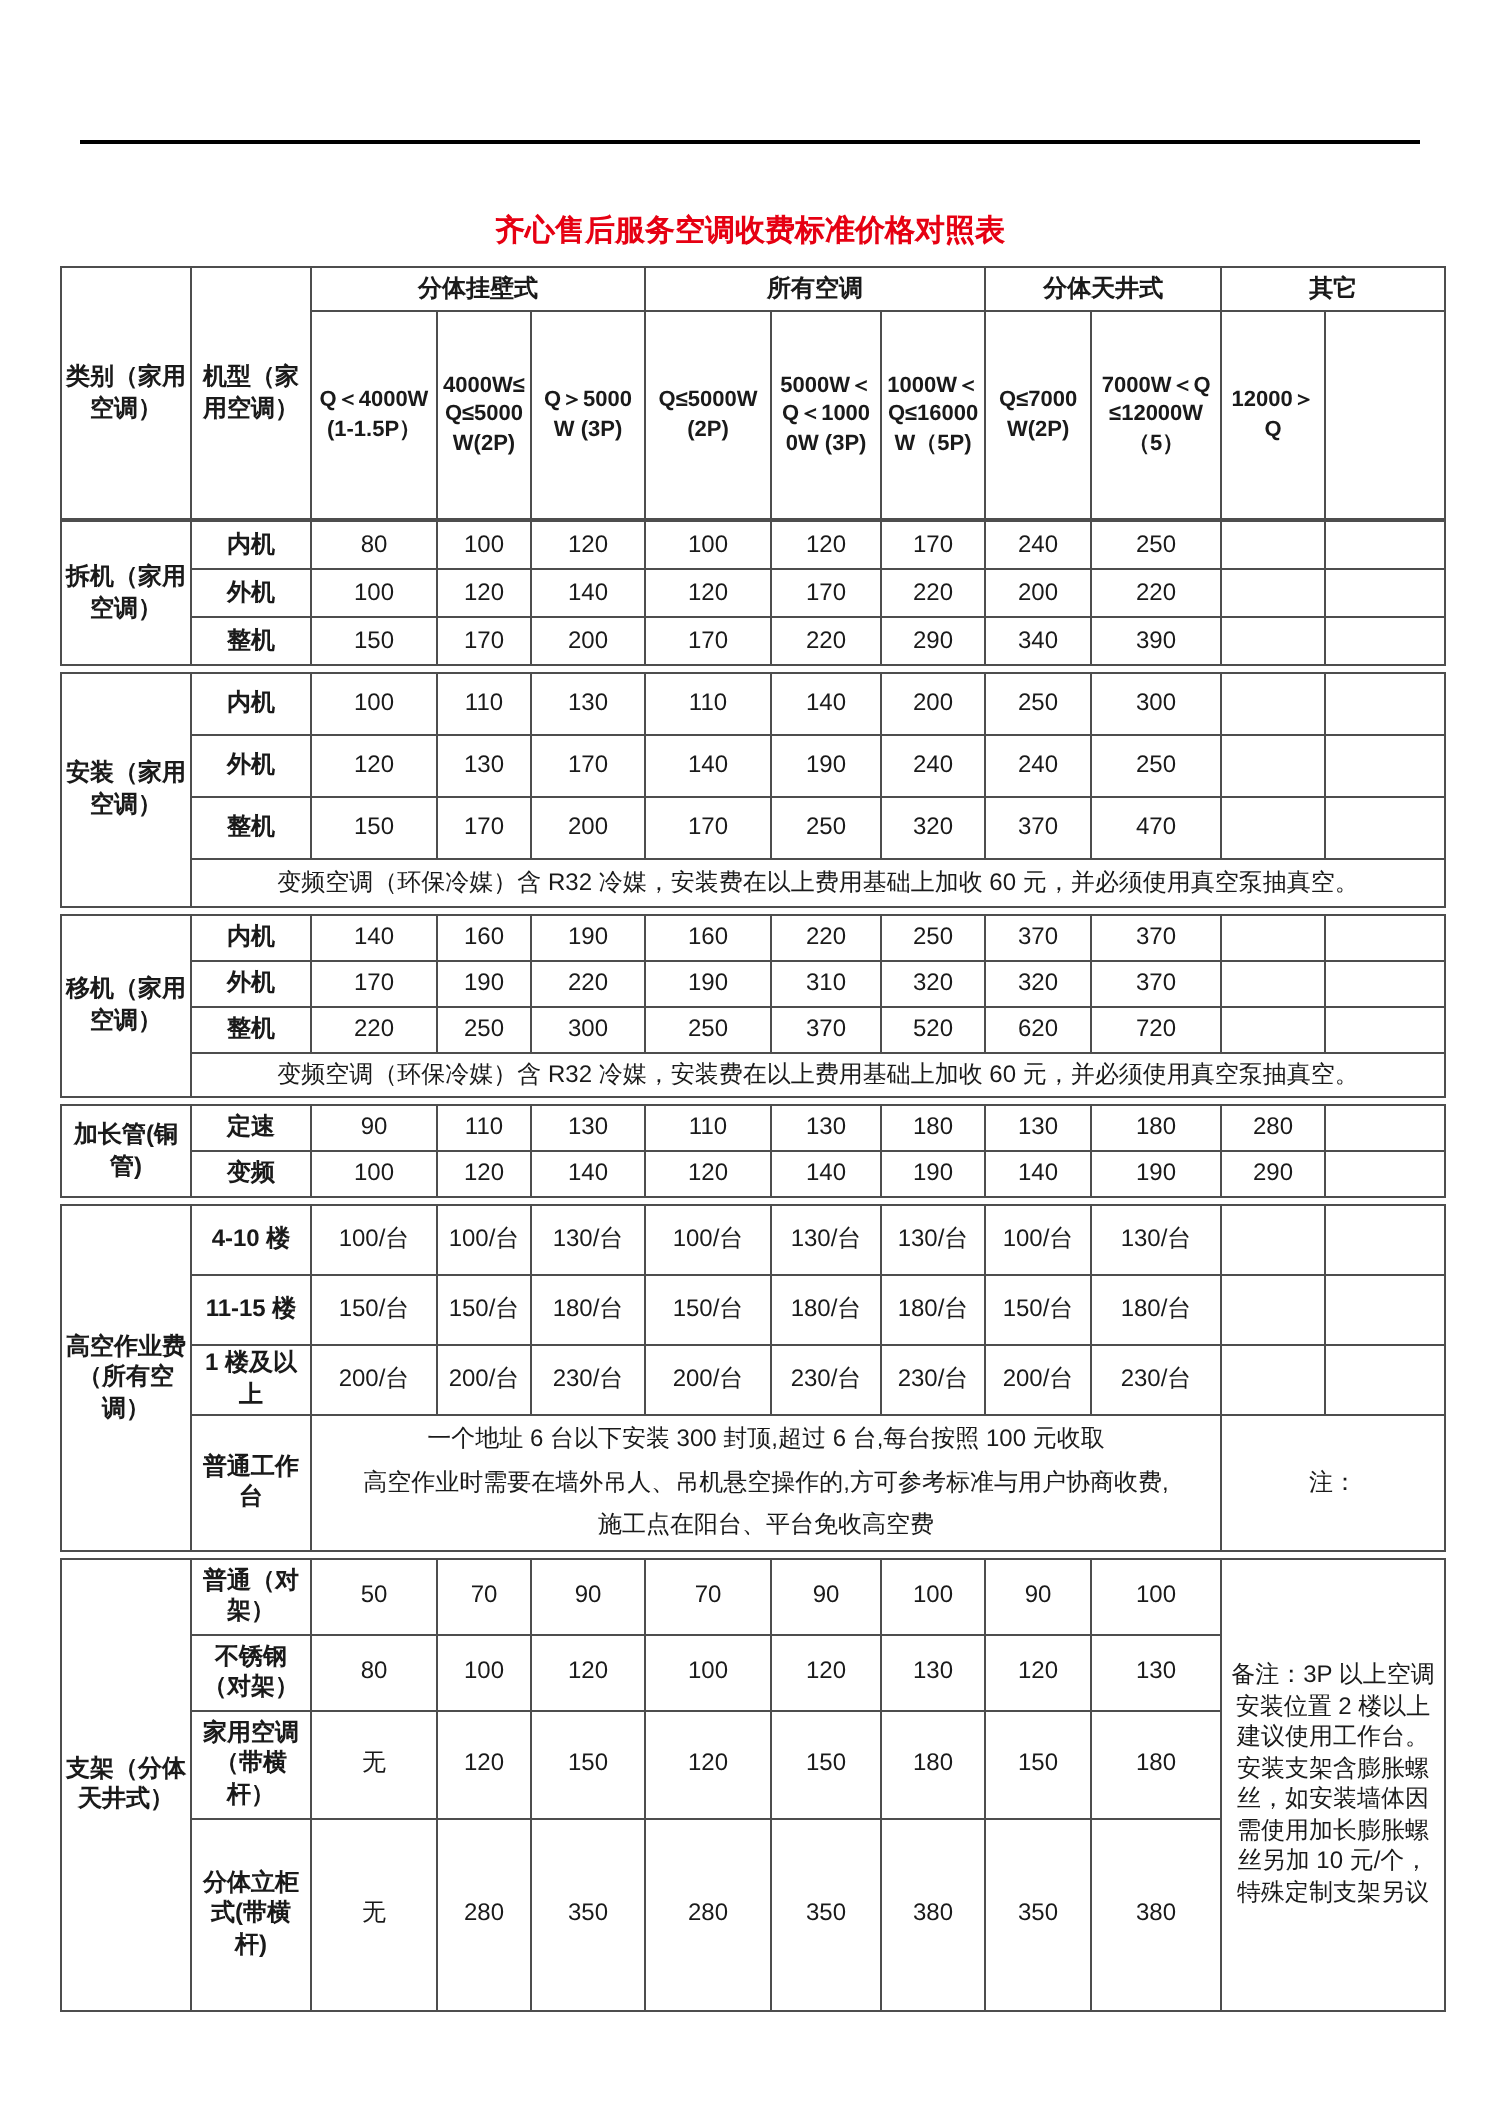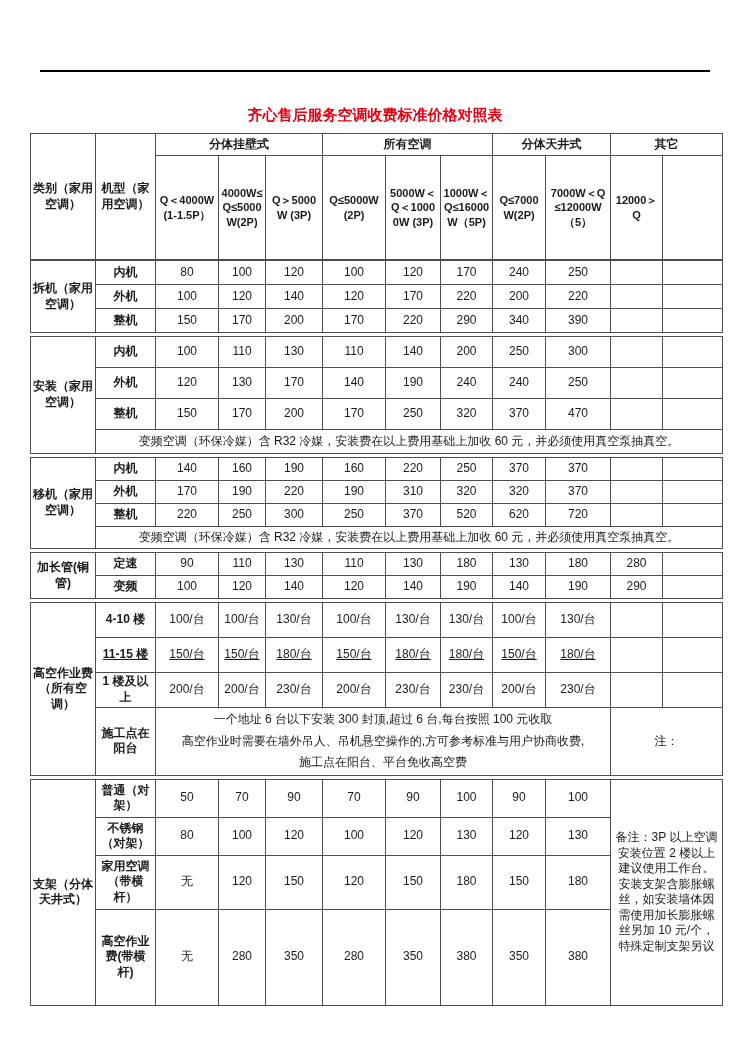--- a/index.html
+++ b/index.html
@@ -328,21 +328,21 @@
             <td class="val">100/台</td>
             <td class="val">130/台</td>
             <td class="val">100/台</td>
             <td class="val">130/台</td>
             <td class="val">130/台</td>
             <td class="val">100/台</td>
             <td class="val">130/台</td>
             <td class="val"></td>
             <td class="val"></td>
           </tr>
-          <tr style="height: 35px; text-decoration: underline;">
+          <tr style="height: 35px;">
             <td class="model">11-15 楼</td>
             <td class="val">150/台</td>
             <td class="val">150/台</td>
             <td class="val">180/台</td>
             <td class="val">150/台</td>
             <td class="val">180/台</td>
             <td class="val">180/台</td>
             <td class="val">150/台</td>
             <td class="val">180/台</td>
             <td class="val"></td>
@@ -355,21 +355,21 @@
             <td class="val">230/台</td>
             <td class="val">200/台</td>
             <td class="val">230/台</td>
             <td class="val">230/台</td>
             <td class="val">200/台</td>
             <td class="val">230/台</td>
             <td class="val"></td>
             <td class="val"></td>
           </tr>
           <tr style="height: 62px;">
-            <td class="model">施工点在阳台</td>
+            <td class="model">普通工作台</td>
             <td colspan="8" class="noterow">
               <div>一个地址 6 台以下安装 300 封顶,超过 6 台,每台按照 100 元收取</div>
               <div>高空作业时需要在墙外吊人、吊机悬空操作的,方可参考标准与用户协商收费,</div>
               <div>施工点在阳台、平台免收高空费</div>
             </td>
             <td colspan="2" class="noteright">注：</td>
           </tr>
         </tbody>
       </table>
       <table class="grid">
@@ -417,21 +417,21 @@
             <td class="val">无</td>
             <td class="val">120</td>
             <td class="val">150</td>
             <td class="val">120</td>
             <td class="val">150</td>
             <td class="val">180</td>
             <td class="val">150</td>
             <td class="val">180</td>
           </tr>
           <tr style="height: 96px;">
-            <td class="model">高空作业费(带横杆)</td>
+            <td class="model">分体立柜式(带横杆)</td>
             <td class="val">无</td>
             <td class="val">280</td>
             <td class="val">350</td>
             <td class="val">280</td>
             <td class="val">350</td>
             <td class="val">380</td>
             <td class="val">350</td>
             <td class="val">380</td>
           </tr>
         </tbody>

